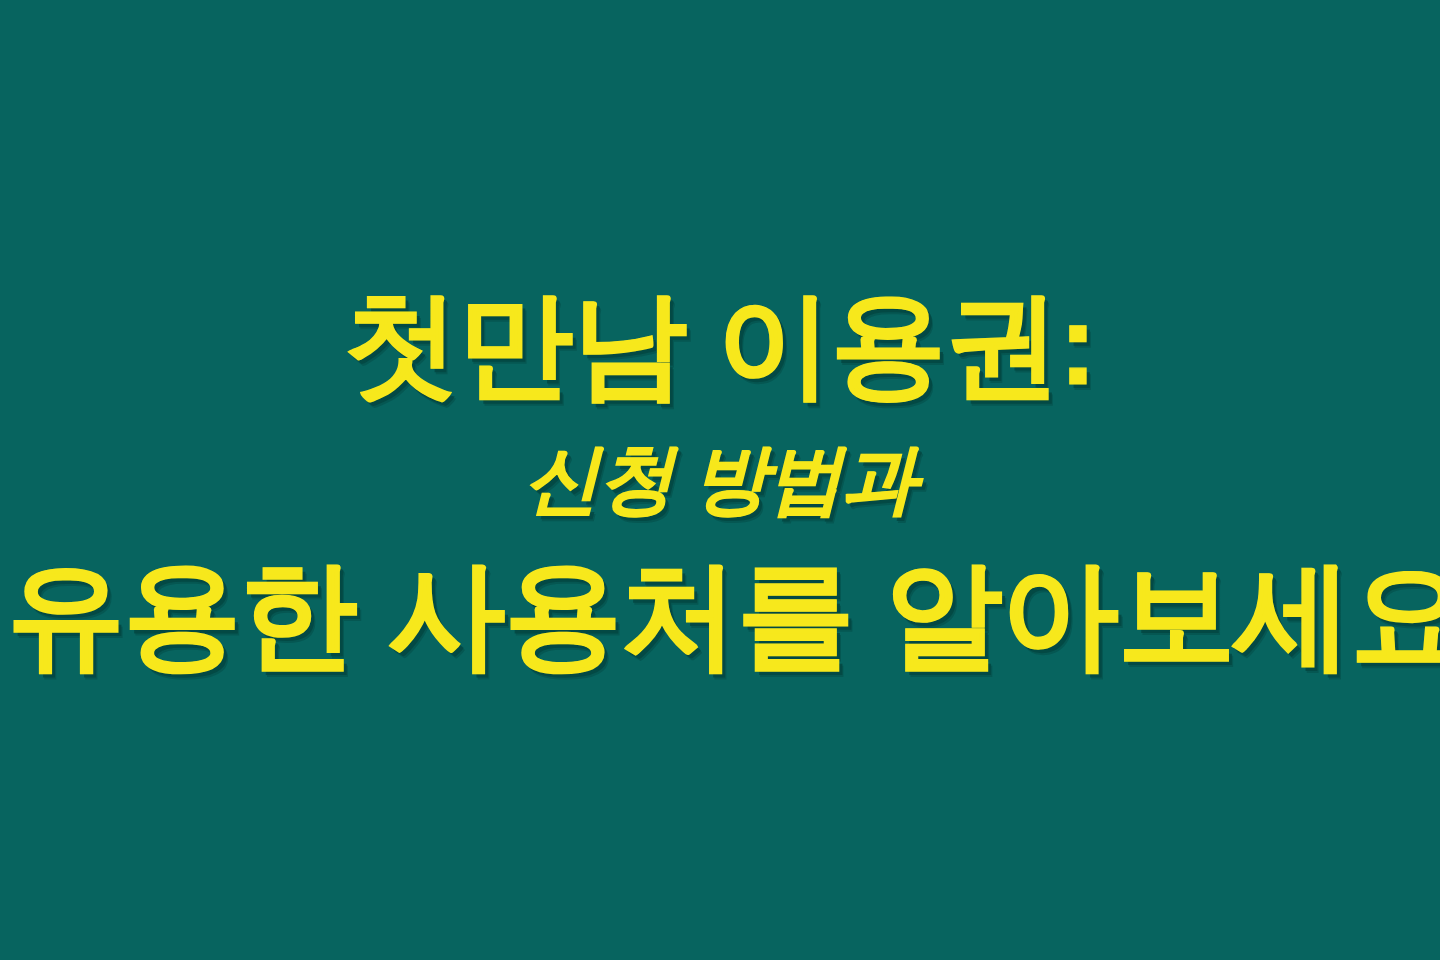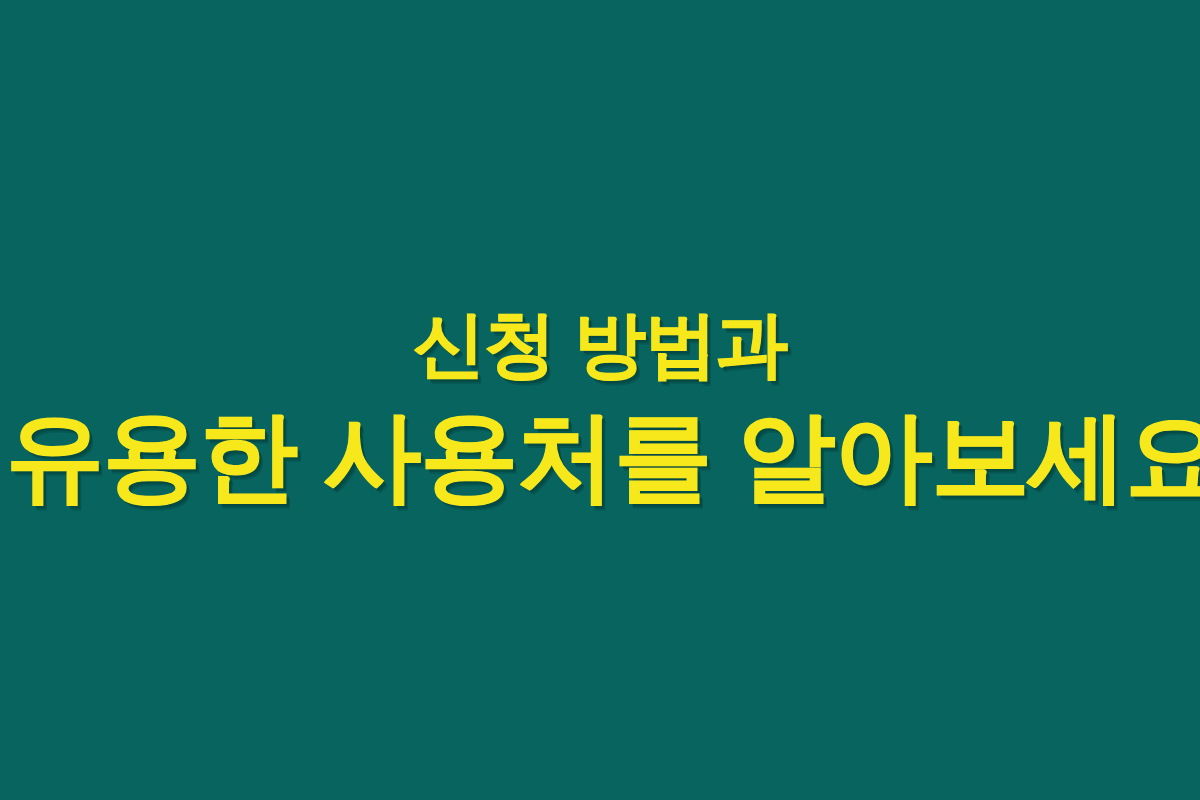--- a/index.html
+++ b/index.html
@@ -42,30 +42,31 @@
     box-sizing: border-box;
     user-select: none;
   }
 
   .headline-line {
     display: block;
     white-space: nowrap;
   }
 
   .headline-line.line-1 { font-size: 96px; }
-  .headline-line.line-2 { font-size: 72px; }
+  .headline-line.line-2 { font-size: 63px; font-style: italic; }
   .headline-line.line-3 { font-size: 98px; }
 </style>
 </head>
 <body>
 
 <div class="banner" style="background: rgb(7, 100, 95);">
 
   <div class="headline" style="color: rgb(247, 232, 28); -webkit-text-stroke: 1px rgb(247, 232, 28); text-align: center;">
 
+    <span class="headline-line line-1">첫만남 이용권:</span>
 
     <span class="headline-line line-2">신청 방법과</span>
 
     <span class="headline-line line-3">유용한 사용처를 알아보세요!</span>
 
   </div>
 
 </div>
 
 </body></html>

